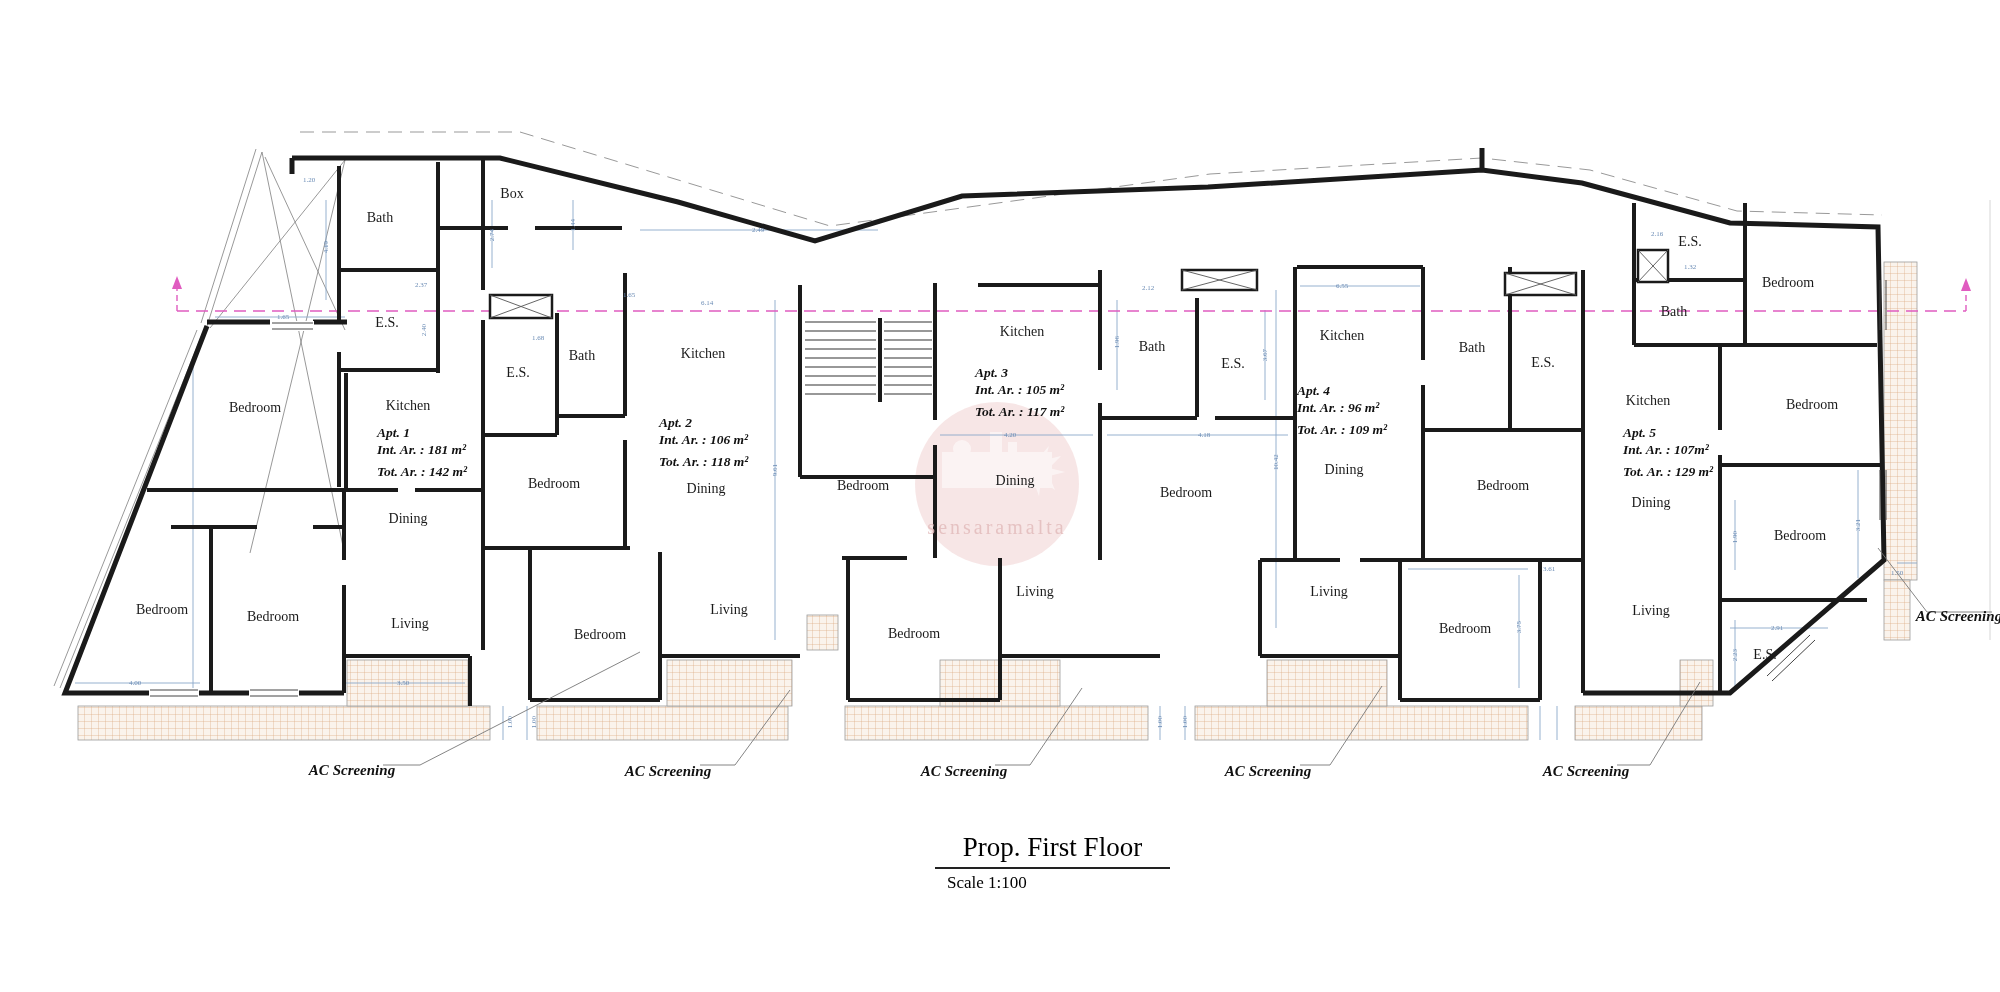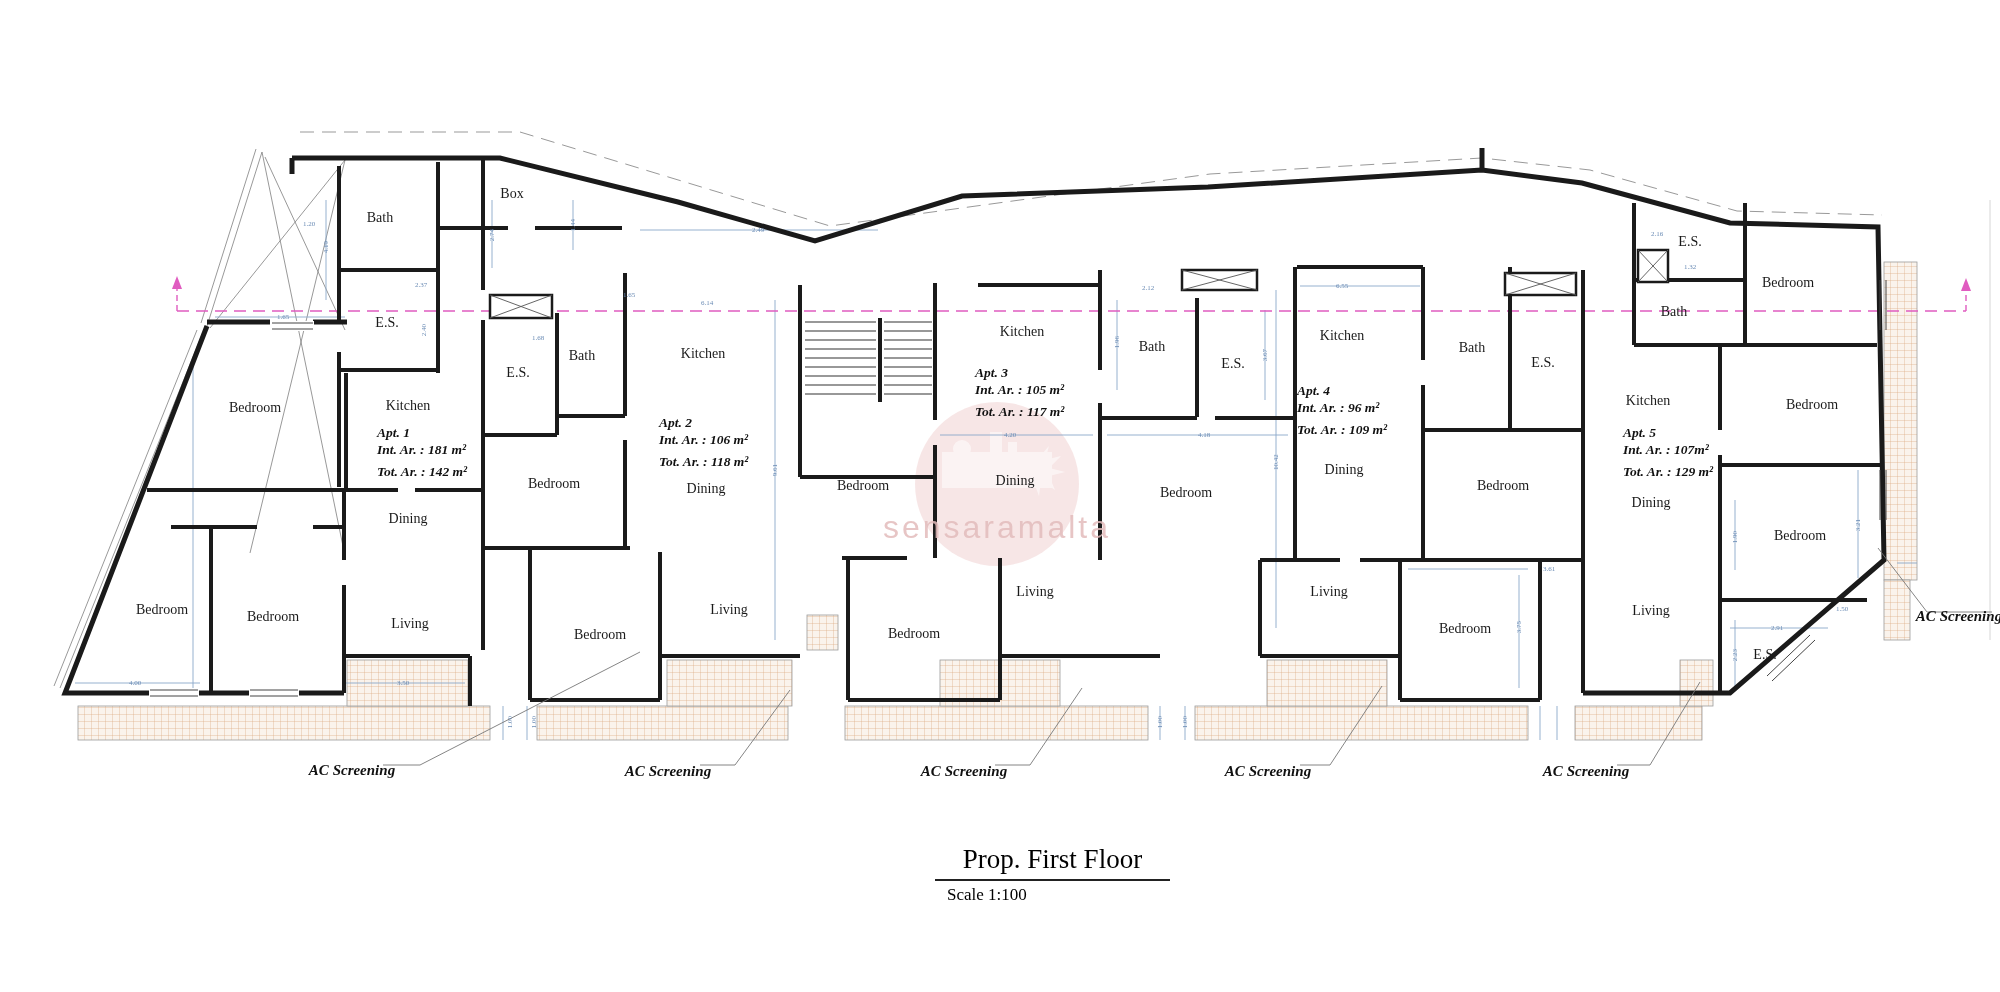--- a/index.html
+++ b/index.html
@@ -7,24 +7,24 @@
         font-family:"Liberation Serif", serif;}
   #drawing{position:absolute;left:0;top:0;}
   #labels{position:absolute;left:0;top:0;width:2000px;height:992px;}
   .room{position:absolute;transform:translate(-50%,-50%);font-size:14px;color:#1a1a1a;white-space:nowrap;}
   .dim{position:absolute;transform:translate(-50%,-50%);font-size:7px;color:#6b8cb5;white-space:nowrap;}
   .dim.v{transform:translate(-50%,-50%) rotate(-90deg);}
   .apt{position:absolute;font-style:italic;font-weight:600;font-size:13.5px;color:#111;line-height:17px;white-space:nowrap;}
   .apt .tot{margin-top:5px;}
   .ac{position:absolute;transform:translate(-50%,-50%);font-style:italic;font-weight:600;font-size:15px;color:#111;white-space:nowrap;}
   #titleblock{position:absolute;left:935px;top:832px;width:235px;text-align:center;}
-  #titleblock .t{font-size:27px;color:#000;border-bottom:2px solid #222;padding:0 8px 4px 8px;margin-top:12px;}
+  #titleblock .t{font-size:27px;color:#000;border-bottom:2px solid #222;padding:0 8px 4px 8px;}
   #titleblock .s{font-size:17px;color:#000;text-align:left;margin-top:4px;padding-left:12px;}
   #wmtext{position:absolute;left:997px;top:527px;transform:translate(-50%,-50%);
-          font-family:Liberation Sans, sans-serif;font-size:32px;letter-spacing:3px;
+          font-family:Liberation Serif, serif;font-size:20px;letter-spacing:3px;
           color:#e3bcbc;opacity:0.85;}
 </style>
 </head>
 <body>
 
 <div id="page">
 
   <svg id="drawing" width="2000" height="992" viewBox="0 0 2000 992">
     <defs>
       <pattern id="hz" width="7" height="7" patternUnits="userSpaceOnUse">
@@ -174,21 +174,21 @@
       <div class="room" style="left: 1465px; top: 629px;">Bedroom</div>
       <div class="room" style="left: 1690px; top: 242px;">E.S.</div>
       <div class="room" style="left: 1788px; top: 283px;">Bedroom</div>
       <div class="room" style="left: 1674px; top: 312px;">Bath</div>
       <div class="room" style="left: 1648px; top: 401px;">Kitchen</div>
       <div class="room" style="left: 1812px; top: 405px;">Bedroom</div>
       <div class="room" style="left: 1651px; top: 503px;">Dining</div>
       <div class="room" style="left: 1651px; top: 611px;">Living</div>
       <div class="room" style="left: 1800px; top: 536px;">Bedroom</div>
       <div class="room" style="left: 1765px; top: 655px;">E.S.</div>
-      <div class="dim" style="left: 309px; top: 180px; margin-top: 44px;">1.20</div>
+      <div class="dim" style="left: 309px; top: 180px;">1.20</div>
       <div class="dim v" style="left: 326px; top: 247px;">4.19</div>
       <div class="dim" style="left: 283px; top: 317px;">1.65</div>
       <div class="dim" style="left: 421px; top: 285px;">2.37</div>
       <div class="dim v" style="left: 424px; top: 330px;">2.40</div>
       <div class="dim v" style="left: 492px; top: 235px;">2.74</div>
       <div class="dim v" style="left: 573px; top: 225px;">1.44</div>
       <div class="dim" style="left: 758px; top: 230px;">2.49</div>
       <div class="dim" style="left: 629px; top: 295px;">1.65</div>
       <div class="dim" style="left: 530px; top: 338px; margin-left: 8px;">1.68</div>
       <div class="dim" style="left: 707px; top: 303px;">6.14</div>
@@ -201,21 +201,21 @@
       <div class="dim v" style="left: 1276px; top: 462px;">10.42</div>
       <div class="dim" style="left: 1342px; top: 286px;">6.55</div>
       <div class="dim" style="left: 1540px; top: 569px; margin-left: 9px;">3.61</div>
       <div class="dim v" style="left: 1519px; top: 627px;">3.75</div>
       <div class="dim" style="left: 1657px; top: 234px;">2.16</div>
       <div class="dim" style="left: 1690px; top: 267px;">1.32</div>
       <div class="dim v" style="left: 1735px; top: 537px;">1.90</div>
       <div class="dim v" style="left: 1858px; top: 525px;">3.21</div>
       <div class="dim" style="left: 1777px; top: 628px;">2.91</div>
       <div class="dim v" style="left: 1735px; top: 655px;">2.23</div>
-      <div class="dim" style="left: 1842px; top: 573px; margin-top: 36px;">1.50</div>
+      <div class="dim" style="left: 1897px; top: 573px;">1.50</div>
       <div class="dim v" style="left: 510px; top: 722px;">1.00</div>
       <div class="dim v" style="left: 534px; top: 722px;">1.00</div>
       <div class="dim v" style="left: 1160px; top: 722px;">1.00</div>
       <div class="dim v" style="left: 1185px; top: 722px;">1.00</div>
       <div class="dim" style="left: 135px; top: 683px;">4.00</div>
       <div class="dim" style="left: 403px; top: 683px;">3.50</div>
       <div class="ac" style="left: 352px; top: 770px;">AC Screening</div>
       <div class="ac" style="left: 668px; top: 771px;">AC Screening</div>
       <div class="ac" style="left: 964px; top: 771px;">AC Screening</div>
       <div class="ac" style="left: 1268px; top: 771px;">AC Screening</div>

